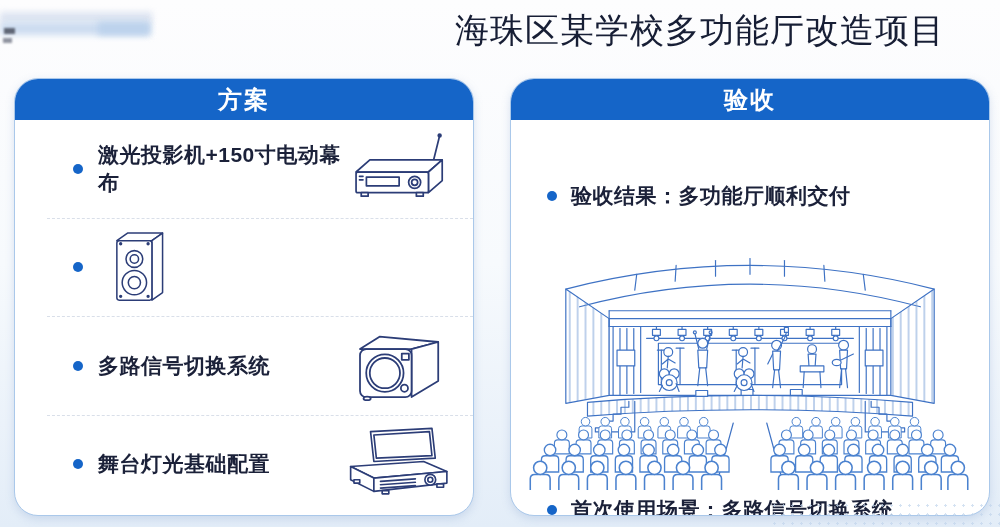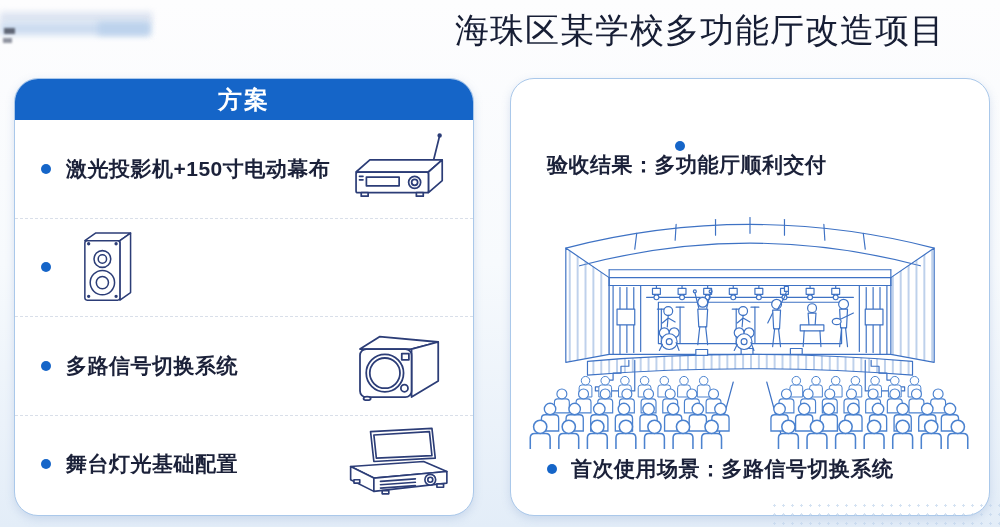--- a/index.html
+++ b/index.html
@@ -27,34 +27,34 @@
     box-shadow:0 3px 8px rgba(120,150,200,.25);
   }
   .panel-left{left:14px;width:458px;}
   .panel-right{left:510px;width:478px;}
   .panel-header{
     height:41px;background:#1565c8;display:flex;align-items:center;justify-content:center;
     color:#ffffff;font-size:24px;font-weight:700;letter-spacing:2px;
   }
   .panel-body{position:relative;height:393px;}
 
-  .plan-body{display:flex;flex-direction:column;}
+  .plan-body{display:flex;flex-direction:column;padding-left:32px;}
   .plan-row{
     flex:1;display:flex;align-items:center;padding:0 14px 0 26px;box-sizing:border-box;
   }
   .plan-row.sep{border-bottom:1px dashed #d9dfe9;}
   .bullet{width:10px;height:10px;border-radius:50%;background:#1565c8;flex:0 0 auto;}
   .plan-label{flex:1;margin-left:15px;font-size:21px;font-weight:700;color:#1b2139;letter-spacing:.5px;}
   .plan-icon{width:118px;height:84px;flex:0 0 auto;display:flex;align-items:center;justify-content:center;}
   .plan-icon svg{width:112px;height:80px;}
 
   .acc-item{position:absolute;left:36px;display:flex;align-items:center;}
   .acc-item .bullet{margin-right:14px;}
   .acc-item span.txt{font-size:21px;font-weight:700;color:#1b2139;letter-spacing:.5px;}
-  .acc-top{top:62px;flex-direction:column;}
+  .acc-top{top:62px;}
   .acc-bottom{top:376px;}
   .illustration{position:absolute;left:6px;right:6px;top:108px;height:262px;}
   .illustration svg{width:100%;height:100%;}
 
   .dots{
     position:absolute;right:0;bottom:0;width:230px;height:26px;opacity:.7;
     background-image:radial-gradient(#c2d5ec 1px,transparent 1.2px);
     background-size:9px 9px;
   }
 </style>
@@ -155,20 +155,23 @@
               <rect x="46" y="77" width="8" height="4" fill="#fff"></rect>
               <rect x="112" y="69" width="8" height="4" fill="#fff"></rect>
           </svg>
         </span>
       </div>
 
     </div>
   </section>
 
   <section class="panel panel-right">
+    <header class="panel-header">
+      <span>验收</span>
+    </header>
     <div class="panel-body">
 
       <div class="acc-item acc-top">
         <span class="bullet"></span>
         <span class="txt">验收结果：多功能厅顺利交付</span>
       </div>
 
       <div class="illustration">
         <svg viewBox="0 0 470 266" preserveAspectRatio="xMidYMid meet">
           <defs>

